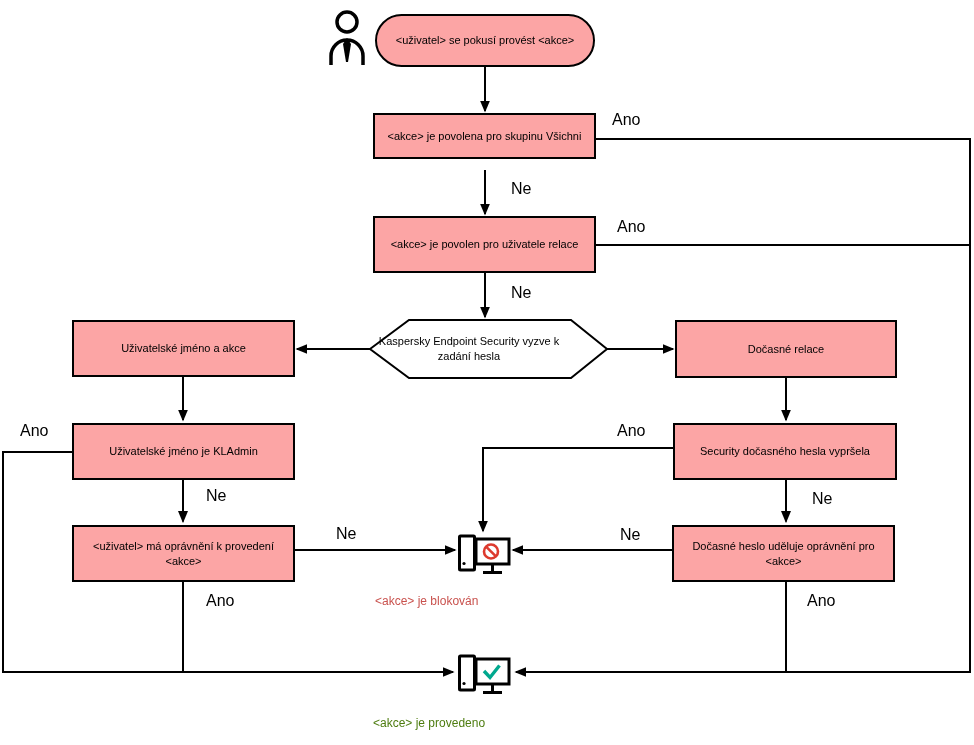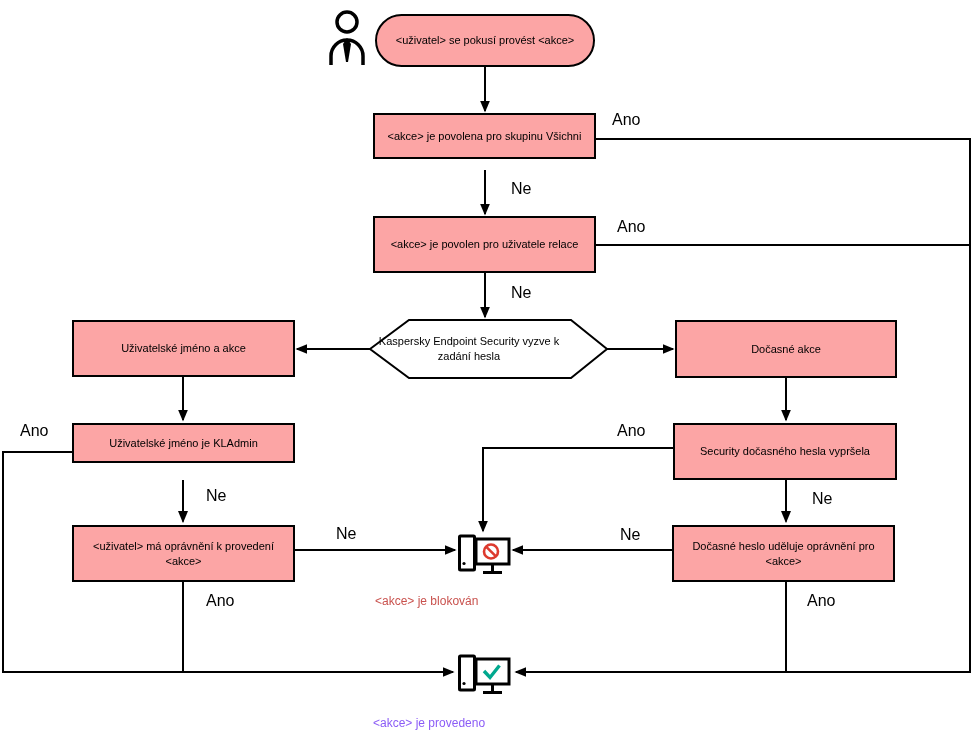--- a/index.html
+++ b/index.html
@@ -18,21 +18,21 @@
     position:absolute;display:flex;align-items:center;justify-content:center;
     text-align:center;font-size:11px;line-height:1.35;
   }
   .branch{
     position:absolute;font-size:16px;line-height:1.1;color:#000;white-space:nowrap;
   }
   .status{
     position:absolute;font-size:12px;white-space:nowrap;
   }
   .status.blocked{color:#c9524e;}
-  .status.executed{color:#8b5cf6;}
+  .status.executed{color:#4d7c0f;}
 </style>
 </head>
 <body>
 
 <div class="stage">
 
   <svg class="wires" width="974" height="745" viewBox="0 0 974 745">
     <defs>
       <marker id="ah" markerUnits="strokeWidth" markerWidth="6" markerHeight="5" refX="5.2" refY="2.5" orient="auto">
         <path d="M0,0 L6,2.5 L0,5 Z" fill="#000"></path>
@@ -118,24 +118,24 @@
     <span>&lt;akce&gt; je povolen pro uživatele relace</span>
   </div>
 
   <div class="hexlabel" style="left:368px;top:326px;width:202px;height:46px;">Kaspersky Endpoint Security vyzve k zadání hesla</div>
 
   <div class="node" style="left:72px;top:320px;width:223px;height:57px;">
     <span>Uživatelské jméno a akce</span>
   </div>
 
   <div class="node" style="left:675px;top:320px;width:222px;height:58px;">
-    <span>Dočasné akce</span>
+    <span>Dočasné relace</span>
   </div>
 
-  <div class="node" style="left:72px;top:423px;width:223px;height:40px;">
+  <div class="node" style="left:72px;top:423px;width:223px;height:57px;">
     <span>Uživatelské jméno je KLAdmin</span>
   </div>
 
   <div class="node" style="left:673px;top:423px;width:224px;height:57px;">
     <span>Security dočasného hesla vypršela</span>
   </div>
 
   <div class="node" style="left:72px;top:525px;width:223px;height:57px;">
     <span>&lt;uživatel&gt; má oprávnění k provedení &lt;akce&gt;</span>
   </div>

